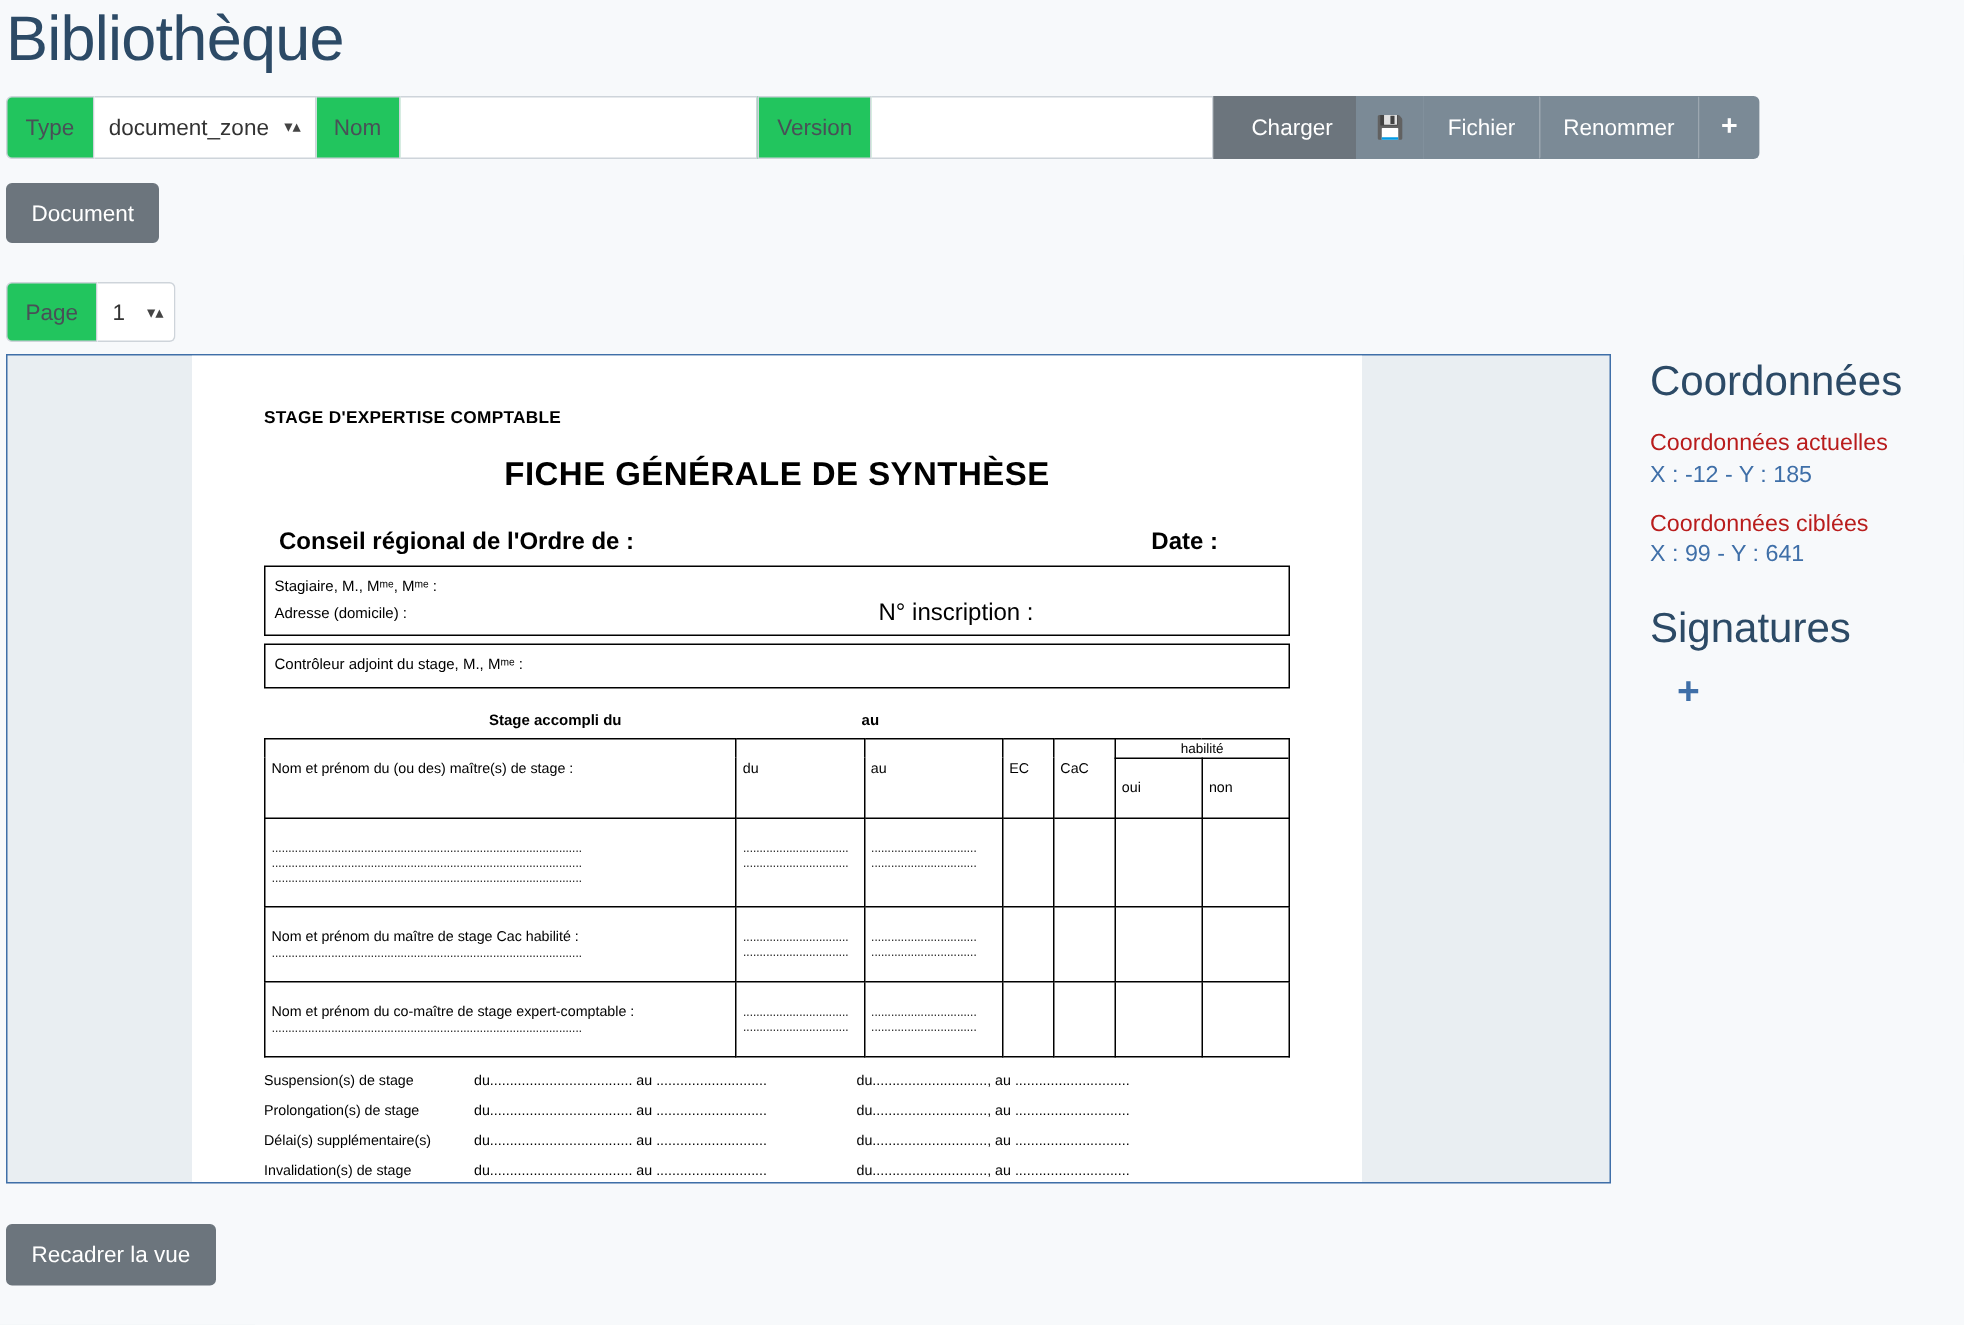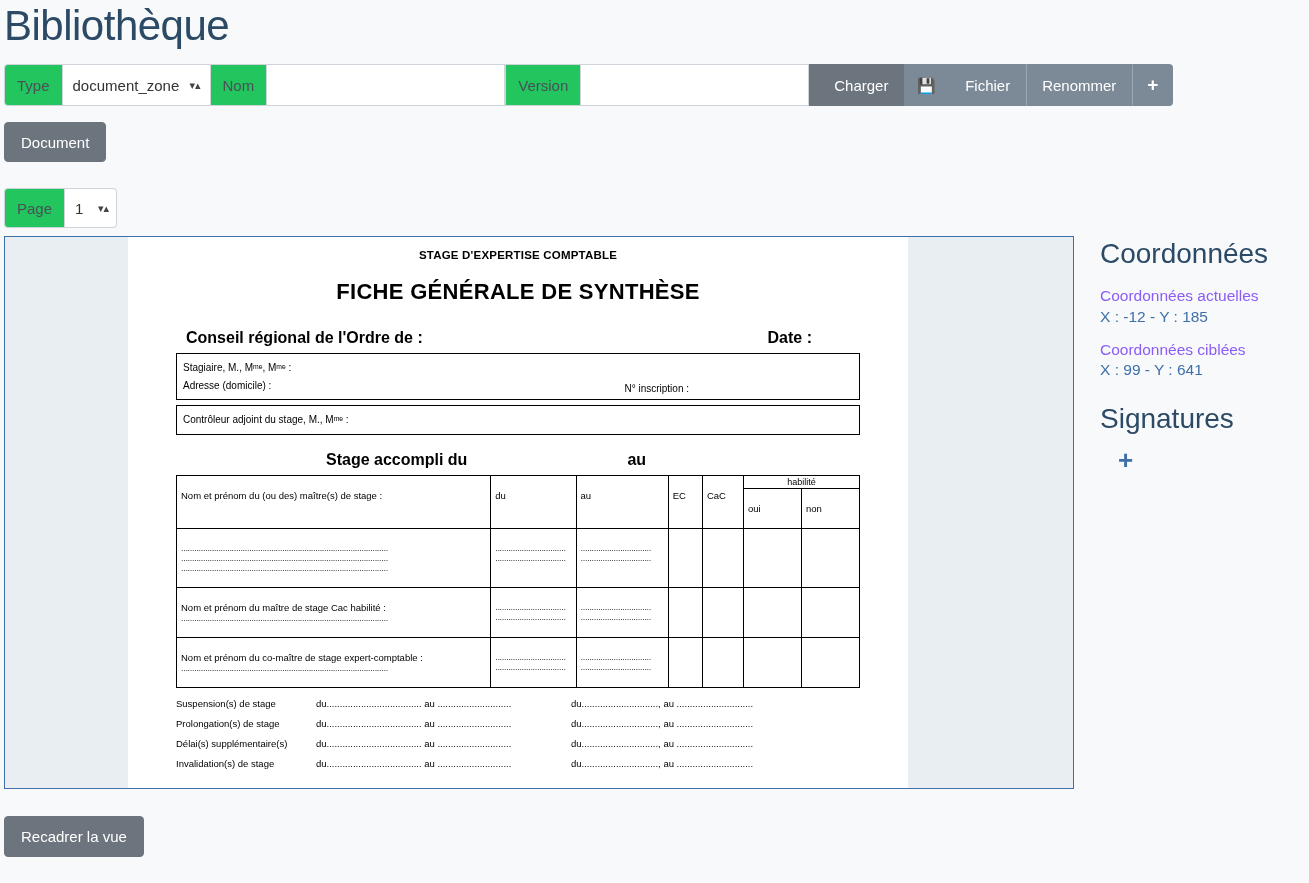--- a/index.html
+++ b/index.html
@@ -155,24 +155,24 @@
     background: #fff;
   }
   .sheet {
     position: relative;
     width: 780px;
     padding: 12px 48px 0 48px;
     font-family: "Liberation Sans", sans-serif;
     color: #000;
   }
   .doc-kicker {
-    text-align: center;
     font-size: 11.5px;
     font-weight: bold;
     letter-spacing: 0.2px;
+    margin-top: 24px;
   }
   .doc-title {
     text-align: center;
     font-size: 22px;
     font-weight: bold;
     margin-top: 18px;
     letter-spacing: 0.3px;
   }
   .line-conseil {
     display: flex;
@@ -189,28 +189,28 @@
     position: relative;
   }
   .box .inner {
     padding: 5px 6px;
     line-height: 1.75;
   }
   .box .right-field {
     position: absolute;
     right: 170px;
     bottom: 5px;
-    font-size: 10px;
+    font-size: 16px;
   }
   .box2 { margin-top: 5px; }
   .box2 .inner { padding: 5px 6px; }
 
   .stage-line {
     display: flex;
-    font-size: 16px;
+    font-size: 10px;
     font-weight: bold;
     margin-top: 16px;
     padding-left: 150px;
   }
   .stage-line .au { margin-left: 160px; }
 
   table.doc-table {
     width: 100%;
     border-collapse: collapse;
     margin-top: 6px;
@@ -252,21 +252,21 @@
     font-weight: 400;
     margin: 0;
     color: #2c4a66;
     line-height: 1.3;
     white-space: nowrap;
   }
   .rpanel .sub {
     font-size: 15.5px;
     margin-top: 12px;
     line-height: 1.5;
-    color: #8b5cf6;
+    color: #b91c1c;
     white-space: nowrap;
   }
   .rpanel .val { font-size: 15.5px; color: #3f6fa8; white-space: nowrap; }
   .rpanel h2.sig { margin-top: 22px; }
   .rpanel .plus-icon {
     color: #3f6fa8;
     font-size: 26px;
     font-weight: 700;
     margin-top: 10px;
     margin-left: 18px;

